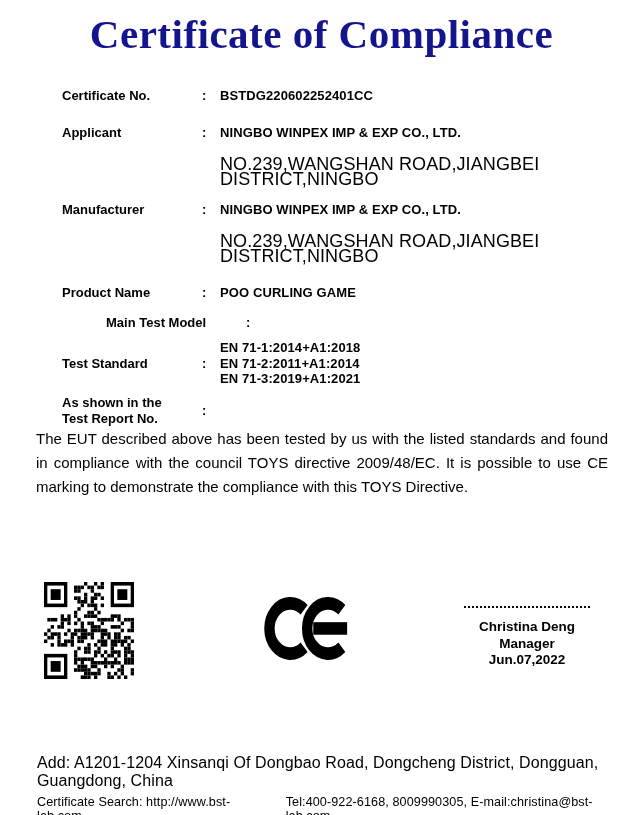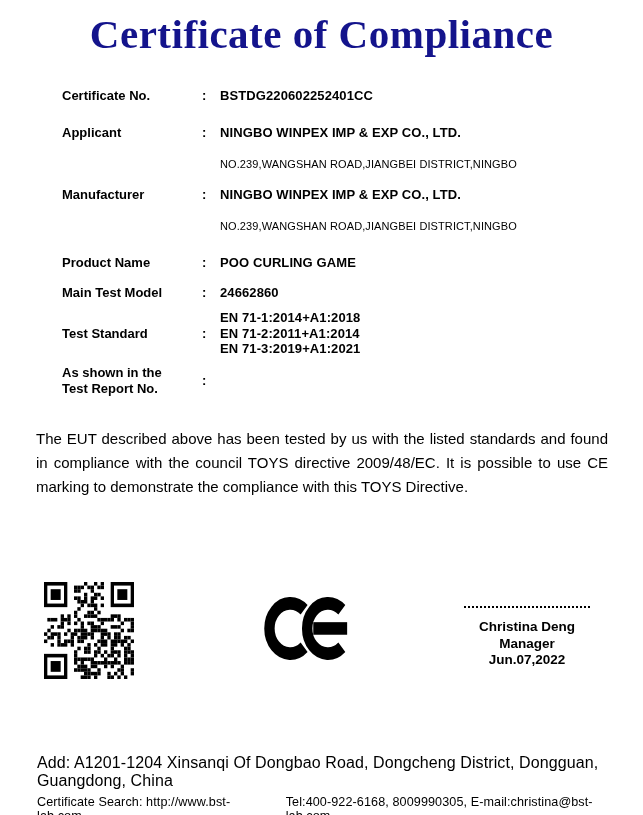--- a/index.html
+++ b/index.html
@@ -15,26 +15,26 @@
     font-size:41px; font-weight:bold; letter-spacing:0.5px;
   }
   
   .fields { position:absolute; left:62px; right:30px; top:88px; font-size:13px; font-weight:bold; }
   .frow { display:grid; grid-template-columns:140px 18px 1fr; align-items:start; line-height:15px; }
   .frow .fvalue { letter-spacing:0.1px; }
   .row-cert   { margin-top:0; }
   .row-appl   { margin-top:22px; }
   .row-manu   { margin-top:15px; }
   .row-prod   { margin-top:21px; }
-  .row-model  { margin-top:15px; }
+  .row-model  { margin-top:15px;margin-left:44px; }
   .row-std    { margin-top:10px; align-items:center; }
   .row-std .fvalue { line-height:15.5px; }
   .row-report { margin-top:8px; align-items:center; }
   .row-report .flabel { line-height:16px; }
-  .addr { font-weight:normal; font-size:11px; margin-top:17px; letter-spacing:0.1px; }
+  .addr { font-weight:normal; font-size:18px; margin-top:17px; letter-spacing:0.1px; }
   .preline { white-space:pre-line; }
   
   .statement { position:absolute; left:36px; right:35px; top:427px; font-size:15px; line-height:24px; }
   .statement p { margin:0; text-align:justify; }
   
   .qr { position:absolute; left:44px; top:582px; width:90px; height:97px; }
   .ce { position:absolute; left:264px; top:595px; width:97px; height:67px; }
   .sig { position:absolute; left:456px; top:606px; width:142px; text-align:center;
          font-size:13.5px; font-weight:bold; line-height:16.5px; }
   .sig-line { border-top:2px dotted #000; margin:0 8px 11px 8px; height:0; }
@@ -79,21 +79,20 @@
 
     <div class="frow row-prod">
       <div class="flabel">Product Name</div>
       <div class="fcolon">:</div>
       <div class="fvalue">POO CURLING GAME</div>
     </div>
 
     <div class="frow row-model">
       <div class="flabel">Main Test Model</div>
       <div class="fcolon">:</div>
-      <div class="fvalue">24662860</div>
     </div>
 
     <div class="frow row-std">
       <div class="flabel">Test Standard</div>
       <div class="fcolon">:</div>
       <div class="fvalue preline">EN 71-1:2014+A1:2018
 EN 71-2:2011+A1:2014
 EN 71-3:2019+A1:2021</div>
     </div>
 

